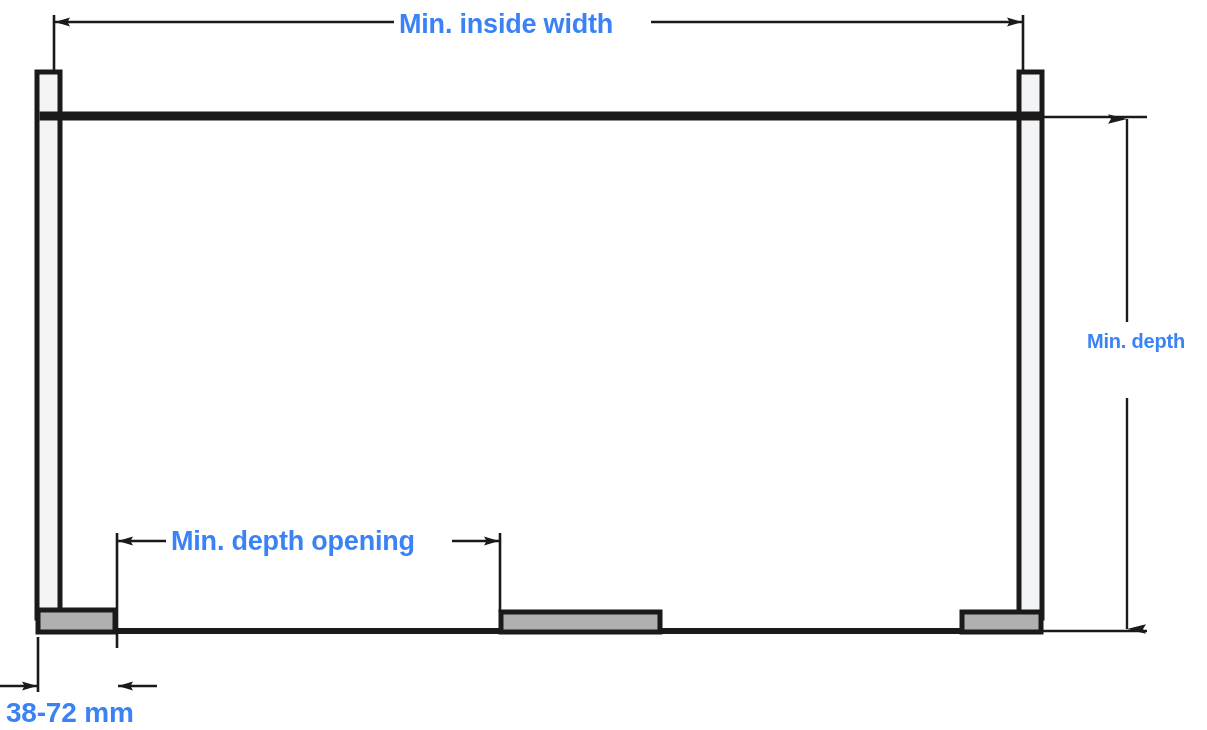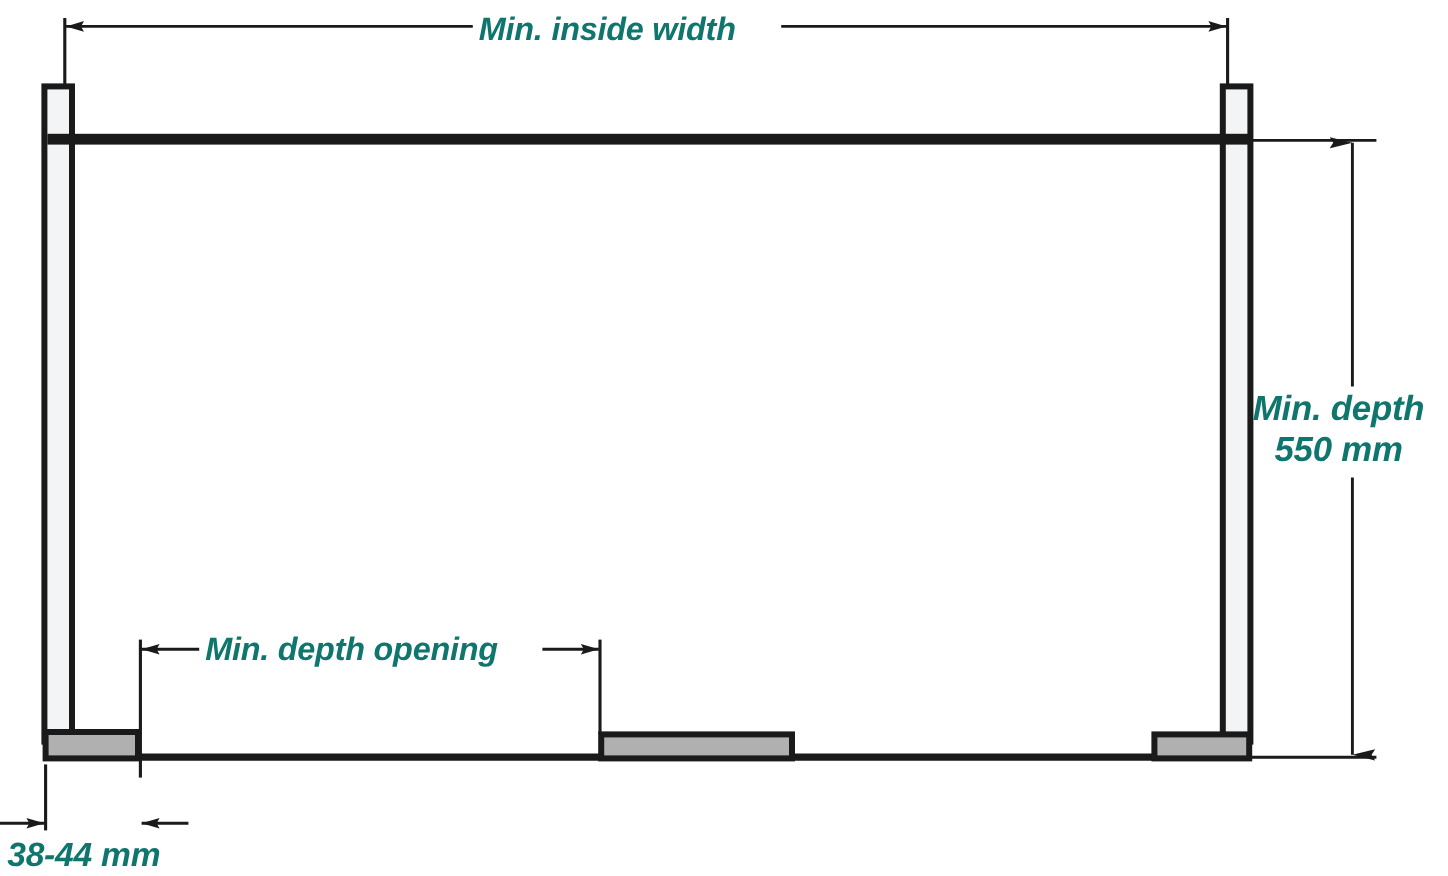--- a/index.html
+++ b/index.html
@@ -21,43 +21,43 @@
     position: absolute;
     left: 0;
     top: 0;
     width: 1207px;
     height: 730px;
   }
   .dim-label {
     position: absolute;
     font-family: "Liberation Sans", sans-serif;
     font-weight: bold;
-    color: #0f766e;
+    color: #3b82f6;
     white-space: nowrap;
     letter-spacing: -0.2px;
-    font-style: italic;
   }
   #label-inside-width {
     left: 399px;
     top: 9px;
     font-size: 27px;
     line-height: 30px;
   }
   #label-door-opening {
     left: 171px;
     top: 526px;
     font-size: 27px;
     line-height: 30px;
   }
   #label-depth {
     left: 1044px;
     top: 324px;
-    font-size: 29px;
+    font-size: 20px;
     line-height: 34px;
     text-align: center;
+    padding-left: 43px;
   }
   #label-depth .depth-line2 {
     display: block;
     text-align: center;
   }
   #label-thickness {
     left: 6px;
     top: 697px;
     font-size: 28px;
     line-height: 32px;
@@ -133,18 +133,17 @@
     </g>
 
   </svg>
 
   <div class="dim-label" id="label-inside-width">Min. inside width</div>
 
   <div class="dim-label" id="label-door-opening">Min. depth opening</div>
 
   <div class="dim-label" id="label-depth">
     <span>Min. depth</span>
-    <span class="depth-line2">550 mm</span>
   </div>
 
-  <div class="dim-label" id="label-thickness">38-44 mm</div>
+  <div class="dim-label" id="label-thickness">38-72 mm</div>
 
 </div>
 
 </body></html>

